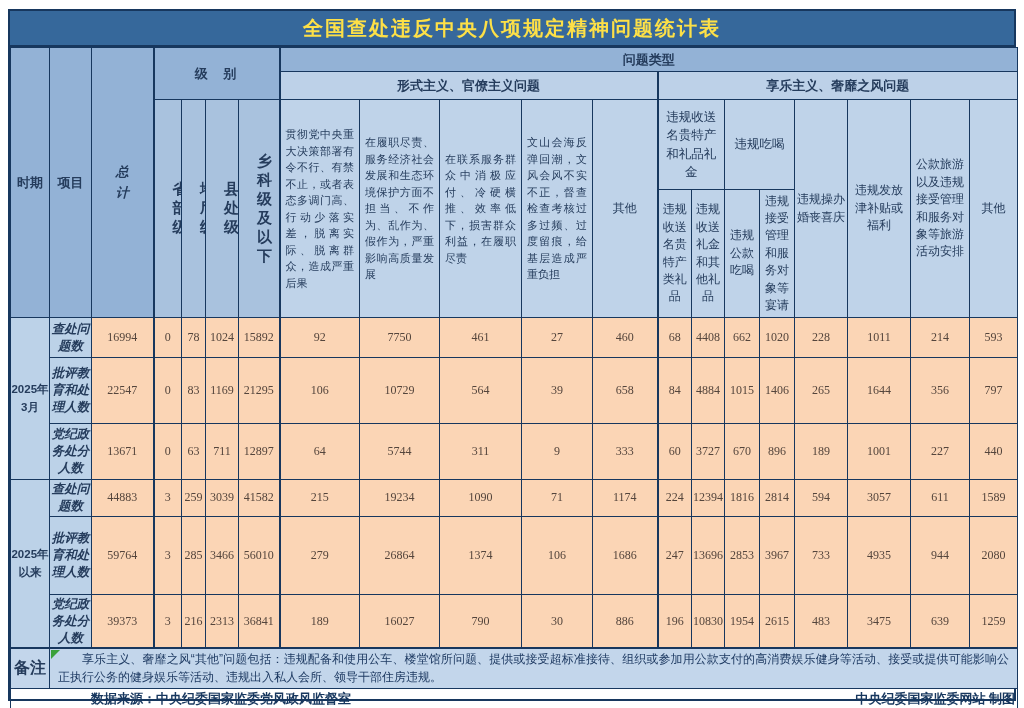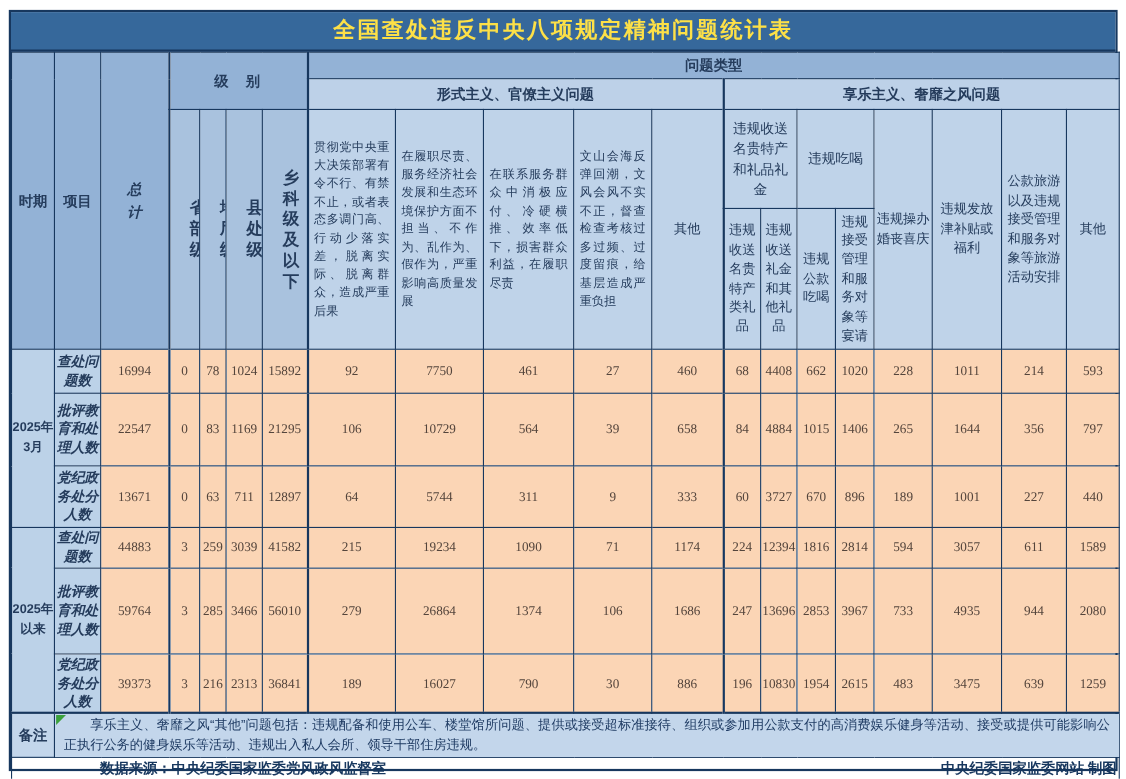--- a/index.html
+++ b/index.html
@@ -35,21 +35,21 @@
   .lsp{letter-spacing:6px;padding-left:6px;}
   
   .period{background:#BCD2E8;font-weight:bold;font-size:11.5px;padding:0;line-height:1.5;}
   .rowlabel{background:#BCD2E8;font-weight:bold;font-size:12.5px;line-height:1.35;padding:1px;font-style:italic;}
   .num{
     background:#FBD5B5;font-family:"Liberation Serif",serif;font-size:12px;
     color:#54453C;white-space:nowrap;padding:0;
   }
   .thick-r{border-right-width:2px;}
   
-  .note-label{background:#C3D6EB;font-weight:bold;font-size:13px;border-top-width:2px;}
+  .note-label{background:#C3D6EB;font-weight:bold;font-size:16px;border-top-width:2px;}
   .note-content{
     background:#C3D6EB;border-top-width:2px;position:relative;
     text-align:left;padding:2px 8px;
   }
   .note-text{
     font-size:12px;font-weight:normal;color:#1F3B63;line-height:1.45;
     text-indent:2em;text-align:justify;
   }
   .green-tri{
     position:absolute;left:1px;top:1px;width:0;height:0;

